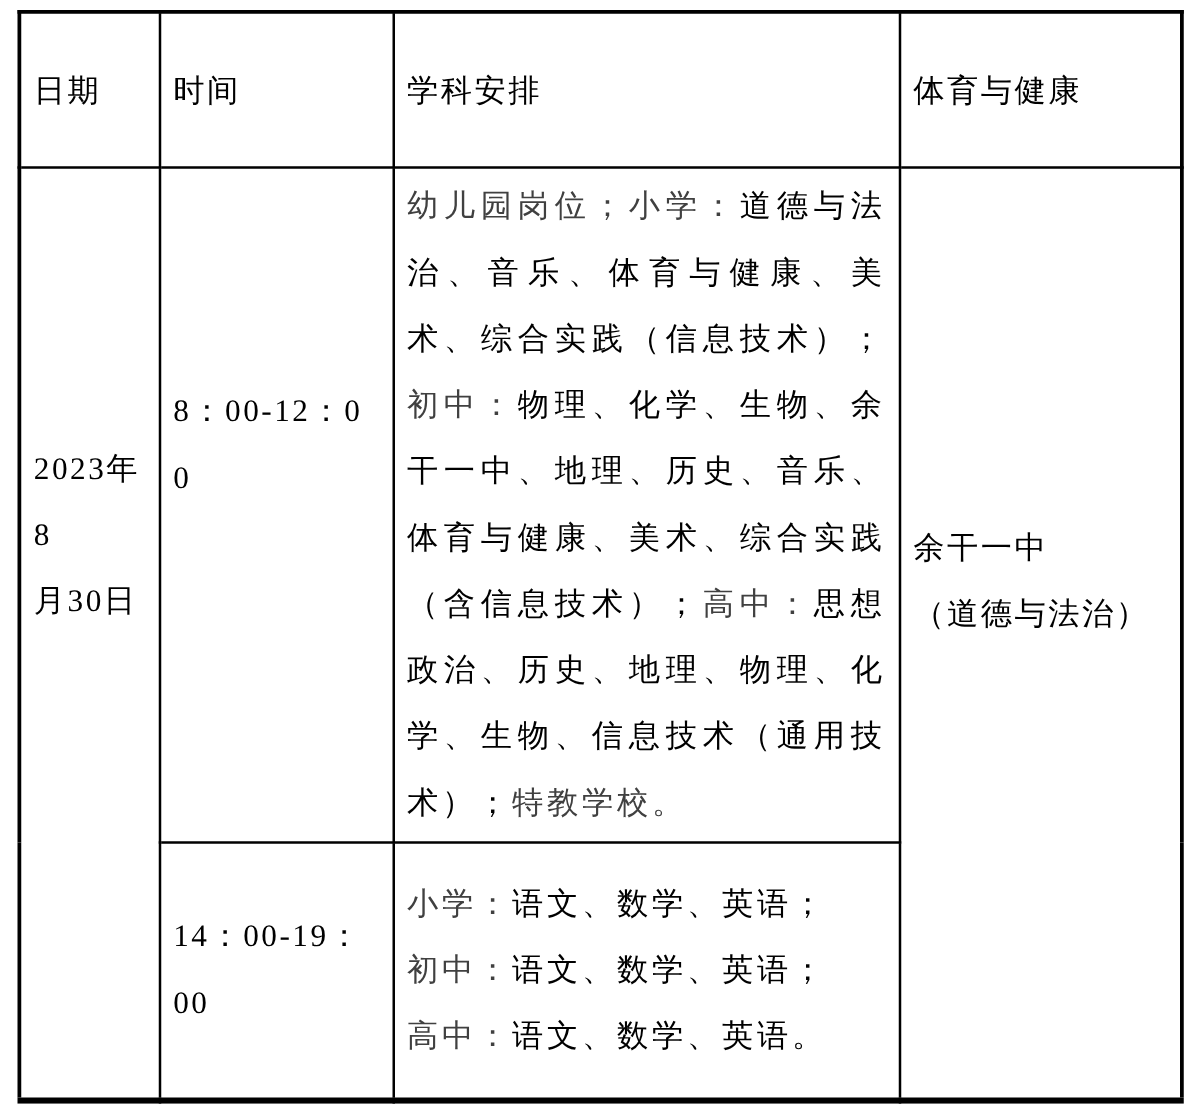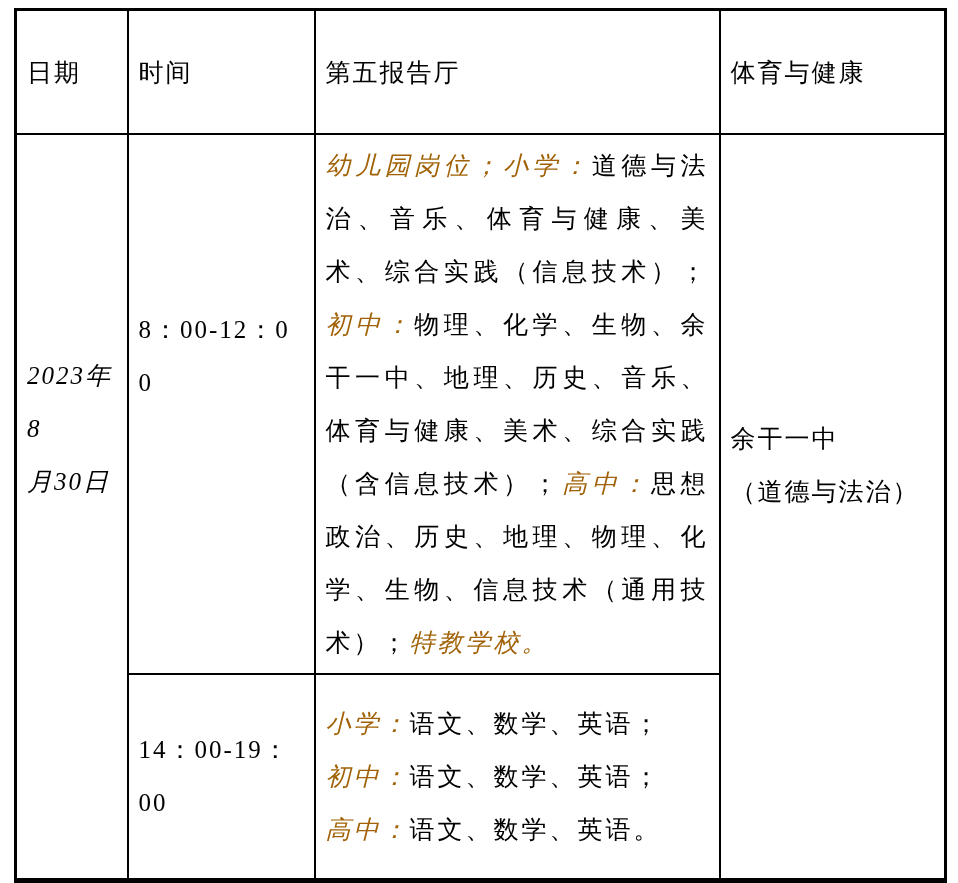--- a/index.html
+++ b/index.html
@@ -41,40 +41,40 @@
     line-height: 53px;
   }
   td.subjects-cell {
     letter-spacing: 3px;
   }
   td.subjects-cell .rline {
     text-align: justify;
   }
   tr.morning-row { height: 524px; }
   tr.afternoon-row { height: 206px; }
-  td.date-cell { padding-bottom: 160px; font-style: italic; }
+  td.date-cell { padding-bottom: 160px; }
   td.morning-time-cell { padding-bottom: 100px; margin-left: 32px; }
   td.location-cell { padding-bottom: 86px; margin-top: 28px; }
-  .red { color: #a16207; font-style: italic; }
+  .red { color: #404040; }
 </style>
 </head>
 <body>
 
 <table class="schedule">
   <colgroup>
     <col class="c1">
       <col class="c2">
       <col class="c3">
       <col class="c4">
   </colgroup>
   <thead>
     <tr class="header-row">
       <th class="header-cell">日期</th>
       <th class="header-cell">时间</th>
-      <th class="header-cell">第五报告厅</th>
+      <th class="header-cell">学科安排</th>
       <th class="header-cell">体育与健康</th>
     </tr>
   </thead>
   <tbody>
     <tr class="morning-row">
       <td rowspan="2" class="date-cell">
           <div class="tline">2023年</div>
           <div class="tline">8</div>
           <div class="tline">月30日</div>
         </td>

